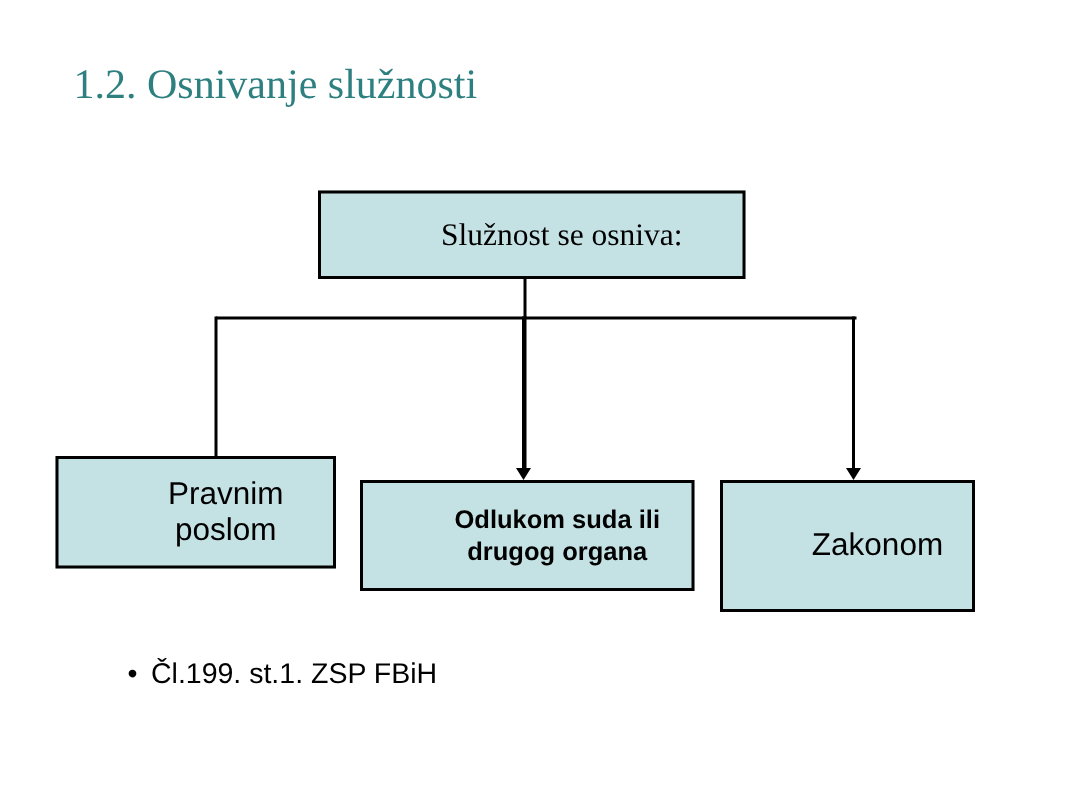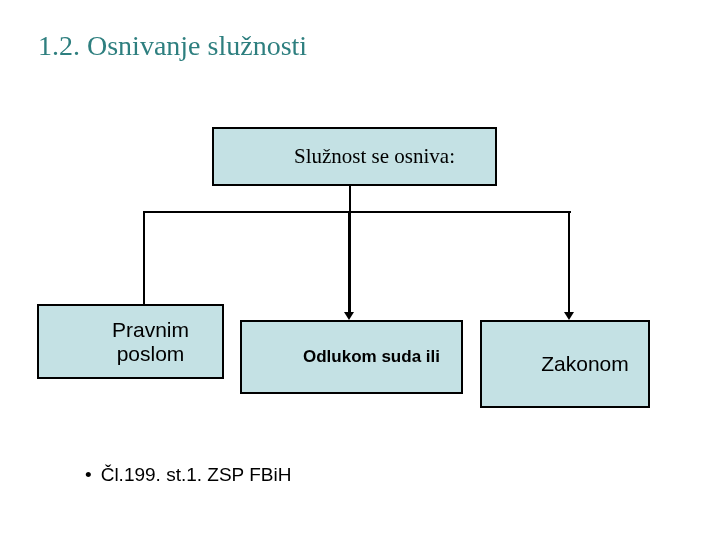--- a/index.html
+++ b/index.html
@@ -14,21 +14,21 @@
   .slide{
     position:relative;
     width:720px;height:540px;
     background:var(--background);
     overflow:hidden;
     margin:0 auto;
   }
   .slide-title{
     position:absolute;
     left:38px;top:30px;
-    margin:0;
+    margin:11px;
     font-family:"Liberation Serif","DejaVu Serif",serif;
     font-size:28px;
     font-weight:400;
     color:var(--title-text);
     white-space:nowrap;
   }
   .box{
     position:absolute;
     box-sizing:border-box;
     background:var(--box-fill);
@@ -75,21 +75,21 @@
     width:0;height:0;
     border-left:5px solid transparent;
     border-right:5px solid transparent;
     border-top:8px solid var(--connector);
   }
   .ah-left{left:139px;top:312px;}
   .ah-middle{left:344px;top:312px;}
   .ah-right{left:564px;top:312px;}
   .footnote{
     position:absolute;
-    left:85px;top:464px;
+    left:85px;top:439px;
     font-size:19px;
     color:#000;
     white-space:nowrap;
   }
   .footnote .marker{margin-right:9px;}
 </style>
 </head>
 <body>
 
 <div class="slide">
@@ -108,20 +108,21 @@
   <div class="arrowhead ah-left"></div>
   <div class="arrowhead ah-middle"></div>
   <div class="arrowhead ah-right"></div>
 
   <div class="box box-left">
     <span class="box-line">Pravnim poslom</span>
   </div>
 
   <div class="box box-middle">
     <span class="box-line">Odlukom suda ili</span>
+    <span class="box-line">drugog organa</span>
   </div>
 
   <div class="box box-right">
     <span class="box-line">Zakonom</span>
   </div>
 
   <div class="footnote">
     <span class="marker">•</span><span>Čl.199. st.1. ZSP FBiH</span>
   </div>
 

